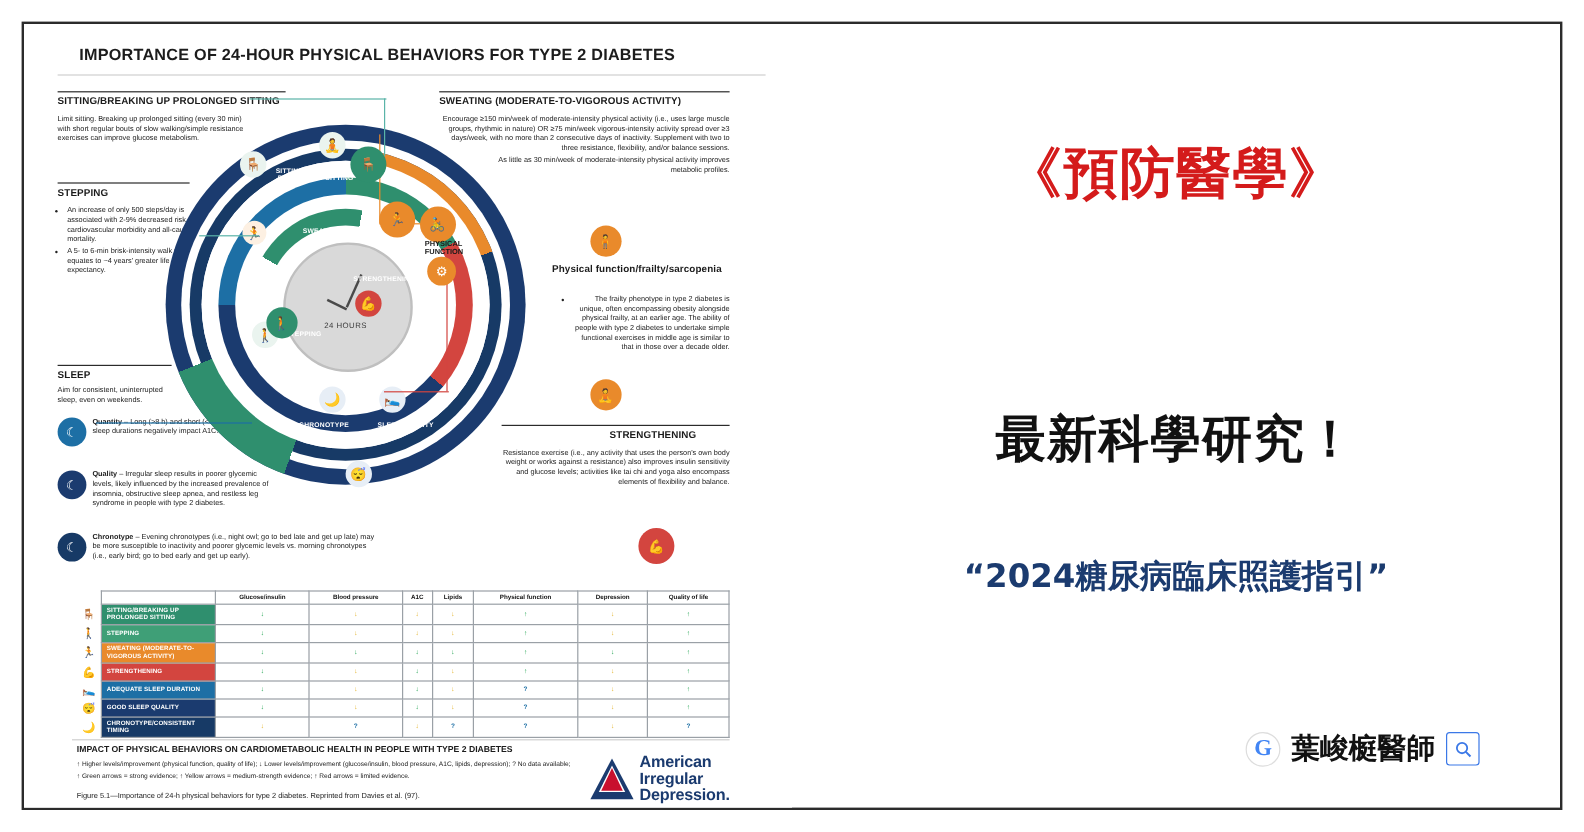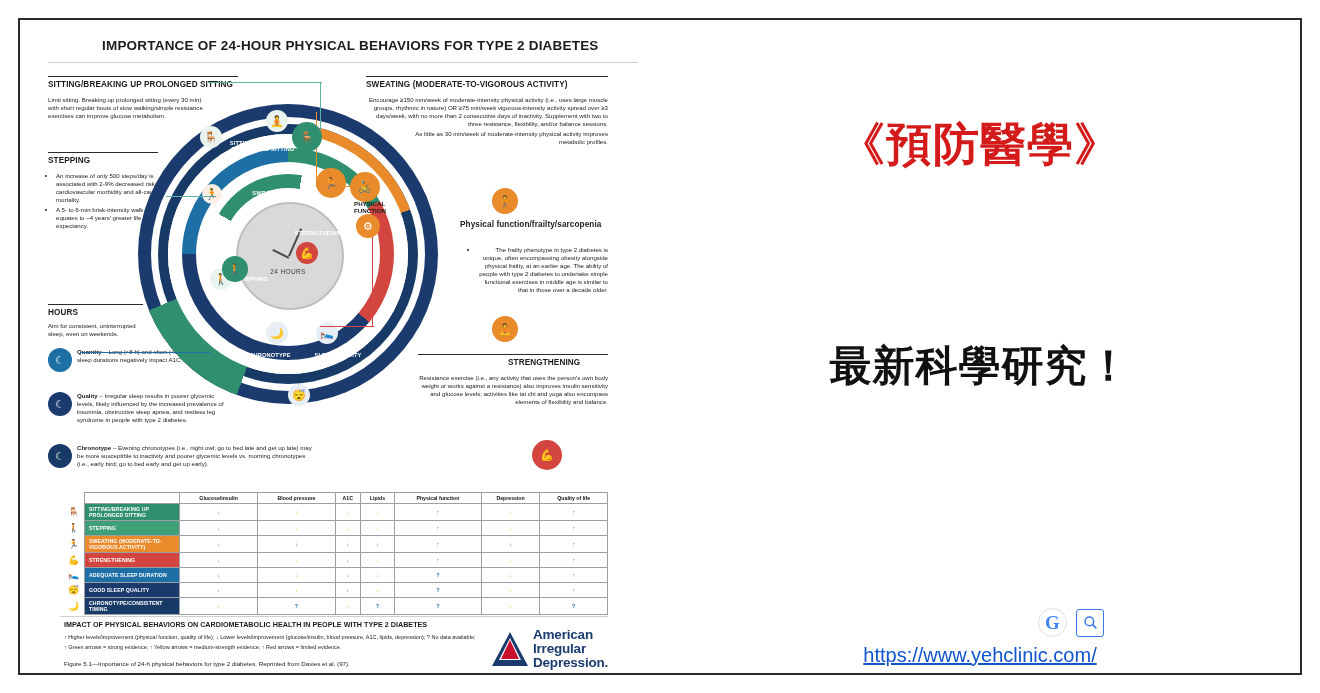--- a/index.html
+++ b/index.html
@@ -2,21 +2,21 @@
 <html><head>
 <meta charset="utf-8">
 <style>
   html,body{margin:0;padding:0;background:#ffffff;}
   body{width:1320px;height:693px;font-family:"Liberation Sans",sans-serif;overflow:hidden;}
   .page{position:relative;width:1320px;height:693px;background:#ffffff;}
   .frame{position:absolute;left:18px;top:18px;width:1284px;height:657px;border:2px solid #2b2b2b;box-sizing:border-box;background:#fff;}
 
   
   .info{position:absolute;left:0;top:0;width:640px;height:653px;background:#fff;overflow:hidden;}
-  .info-title{position:absolute;left:46px;top:18px;font-size:13.5px;font-weight:bold;color:#1c1c1c;letter-spacing:.2px;margin-left:36px;}
+  .info-title{position:absolute;left:46px;top:18px;font-size:13.5px;font-weight:bold;color:#1c1c1c;letter-spacing:.2px;}
   .info-rule{position:absolute;left:28px;top:42px;width:590px;height:1px;background:#cfcfcf;}
 
   .sec-h{position:absolute;font-size:8.2px;font-weight:bold;color:#1b1b1b;letter-spacing:.1px;}
   .sec-line{position:absolute;height:1px;background:#2b2b2b;}
   .body-t{position:absolute;font-size:6.1px;line-height:1.32;color:#222;}
   .body-t ul{margin:0;padding-left:8px;}
   .body-t li{margin-bottom:2px;}
   .rt{text-align:right;}
 
   
@@ -101,21 +101,21 @@
       <div class="sec-line" style="left:28px;top:132px;width:110px;"></div>
       <div class="sec-h" style="left:28px;top:136px;">STEPPING</div>
       <div class="body-t" style="left:28px;top:152px;width:118px;">
         <ul>
           <li>An increase of only 500 steps/day is associated with 2-9% decreased risk of cardiovascular morbidity and all-cause mortality.</li>
           <li>A 5- to 6-min brisk-intensity walk per day equates to ~4 years' greater life expectancy.</li>
         </ul>
       </div>
 
       <div class="sec-line" style="left:28px;top:284px;width:95px;"></div>
-      <div class="sec-h" style="left:28px;top:288px;">HOURS</div>
+      <div class="sec-h" style="left:28px;top:288px;">SLEEP</div>
       <div class="body-t" style="left:28px;top:302px;width:92px;">Aim for consistent, uninterrupted sleep, even on weekends.</div>
 
       <div class="bub" style="left:28px;top:328px;width:24px;height:24px;background:#1d6fa5;">☾</div>
       <div class="body-t" style="left:57px;top:328px;width:108px;">
         <b>Quantity</b>
         <span>– Long (&gt;8 h) and short (&lt;6 h) sleep durations negatively impact A1C.</span>
       </div>
 
       <div class="bub" style="left:28px;top:372px;width:24px;height:24px;background:#1b3b6f;">☾</div>
       <div class="body-t" style="left:57px;top:372px;width:150px;">
@@ -327,30 +327,31 @@
           <div>American</div>
           <div>Irregular</div>
           <div>Depression.</div>
         </div>
       </div>
     </div>
 
     <div class="right">
       <div class="t1">《預防醫學》</div>
       <div class="t3">最新科學研究！</div>
+      <div class="t4">“2024糖尿病臨床照護指引”</div>
 
       <div class="brand">
         <div class="gicon">
             <span>G</span>
           </div>
+        <div class="bname">葉峻榳醫師</div>
         <div class="sbtn">
           <svg width="15" height="15" viewBox="0 0 16 16">
             <circle cx="6.8" cy="6.8" r="4.6" fill="none" stroke="#3b78e7" stroke-width="1.6"></circle>
             <line x1="10.2" y1="10.2" x2="14.3" y2="14.3" stroke="#3b78e7" stroke-width="1.8"></line>
           </svg>
         </div>
       </div>
 
-      <a class="url" href="#">https://www.yehclinic.com/</a>
     </div>
 
   </div>
 </div>
 
 </body></html>

